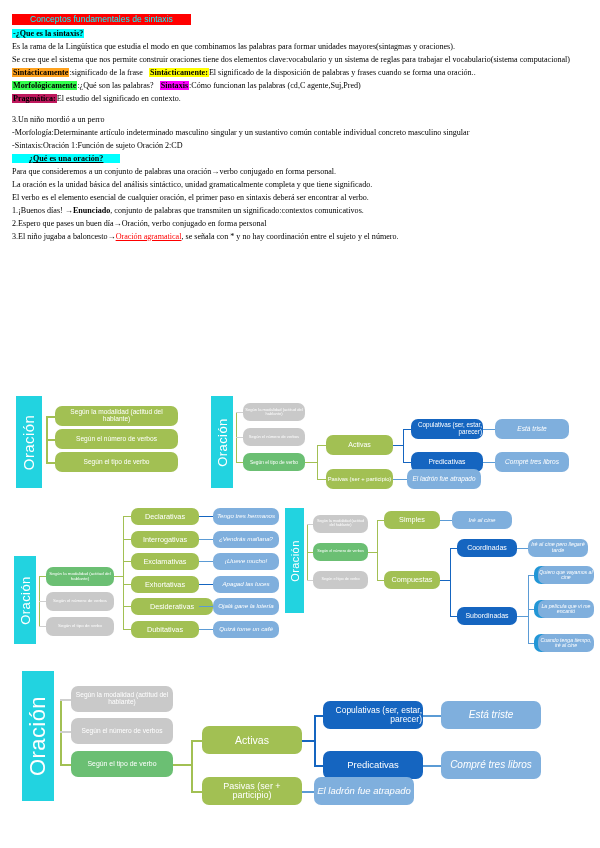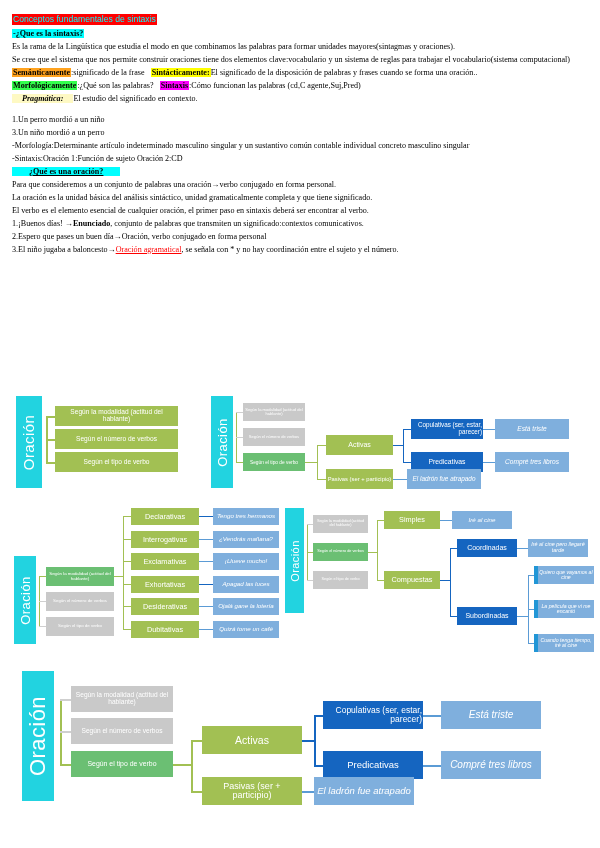--- a/index.html
+++ b/index.html
@@ -16,30 +16,30 @@
   .doc { padding: 8px 12px 0 12px; }
 
   
   .line { font-size: 8.1px; line-height: 11.4px; margin: 0 0 1.5px 0; white-space: normal; }
   .title-red {
     display: inline-block;
     background: #ff0000;
     color: #00ffff;
     font-size: 8.6px;
     line-height: 11px;
-    padding: 0 1px;
+    padding: 0 18px;
     font-family: "Liberation Sans", sans-serif;
   }
   .hl-cyan   { background:#00ffff; font-weight:bold; padding:0 1px; }
   .hl-cyan-u { background:#00ffff; font-weight:bold; padding:0 17px; text-decoration: underline; }
   .hl-orange { background:#ffa21e; font-weight:bold; padding:0 1px; }
   .hl-yellow { background:#ffff00; font-weight:bold; padding:0 1px; }
   .hl-green  { background:#33ff4d; font-weight:bold; padding:0 1px; }
   .hl-magenta{ background:#ff00ff; font-weight:bold; padding:0 1px; }
-  .hl-blue   { background:#fef9c3; font-weight:bold; padding:0 10px;font-style:italic; }
+  .hl-blue   { background:#be185d; font-weight:bold; padding:0 1px; }
   .b { font-weight: bold; }
   .red-u { color:#ff0000; text-decoration: underline; }
   .spacer { height: 9px; }
 
   
   .diagram { position: relative; }
   .oracion-bar {
     position:absolute;
     background:#22d3e0;
     color:#ffffff;
@@ -51,20 +51,21 @@
     transform: rotate(-90deg);
     white-space: nowrap;
   }
   .nodebox {
     position:absolute;
     display:flex; align-items:center; justify-content:center;
     text-align:center;
     font-family:"Liberation Sans", sans-serif;
     line-height:1.04;
     padding:1px;
+    border-radius:7px;
   }
   .n-green  { background:#a2c053; color:#ffffff; }
   .n-green2 { background:#6bbf73; color:#ffffff; }
   .n-gray   { background:#c9c9c9; color:#ffffff; }
   .n-dblue  { background:#1565c0; color:#ffffff;text-align:right; }
   .n-lblue  { background:#7fafdd; color:#ffffff; }
   .conn { position:absolute; }
   .c-green { background:#a2c053; }
   .c-blue  { background:#5b9bd5; }
   .c-dblue { background:#1565c0; }
@@ -81,36 +82,35 @@
   </div>
 
   <div class="line" style="margin-top:2px;">
     <span class="hl-cyan">-¿Que es la sintaxis?</span>
   </div>
 
   <div class="line">Es la rama de la Lingüística que estudia el modo en que combinamos las palabras para formar unidades mayores(sintagmas y oraciones).</div>
   <div class="line">Se cree que el sistema que nos permite construir oraciones tiene dos elementos clave:vocabulario y un sistema de reglas para trabajar el vocabulario(sistema computacional)</div>
 
   <div class="line">
-    <span class="hl-orange">Semánticamente</span><span>:significado de la frase</span>
+    <span class="hl-orange">Sintácticamente</span><span>:significado de la frase</span>
     &nbsp;&nbsp;<span class="hl-yellow">Sintácticamente:</span><span>El significado de la disposición de palabras y frases cuando se forma una oración..</span>
   </div>
 
   <div class="line">
     <span class="hl-green">Morfológicamente</span><span>:¿Qué son las palabras?</span>
     &nbsp;&nbsp;<span class="hl-magenta">Sintaxis</span><span>:Cómo funcionan las palabras (cd,C agente,Suj,Pred)</span>
   </div>
 
   <div class="line">
     <span class="hl-blue">Pragmática:</span><span>El estudio del significado en contexto.</span>
   </div>
 
   <div class="spacer"></div>
 
-  <div class="line">1.Un perro mordió a un niño</div>
   <div class="line">3.Un niño mordió a un perro</div>
   <div class="line">-Morfología:Determinante artículo indeterminado masculino singular y un sustantivo común contable individual concreto masculino singular</div>
   <div class="line">-Sintaxis:Oración 1:Función de sujeto Oración 2:CD</div>
 
   <div class="line">
     <span class="hl-cyan-u">¿Qué es una oración?</span>
   </div>
 
   <div class="line">Para que consideremos a un conjunto de palabras una oración→verbo conjugado en forma personal.</div>
   <div class="line">La oración es la unidad básica del análisis sintáctico, unidad gramaticalmente completa y que tiene significado.</div>
@@ -238,21 +238,21 @@
   </div>
   <div class="nodebox n-green" style="left:125px; top:33px; width:68px; height:17px; font-size:7.3px;">
     <span>Interrogativas</span>
   </div>
   <div class="nodebox n-green" style="left:125px; top:55px; width:68px; height:17px; font-size:7.3px;">
     <span>Exclamativas</span>
   </div>
   <div class="nodebox n-green" style="left:125px; top:78px; width:68px; height:17px; font-size:7.3px;">
     <span>Exhortativas</span>
   </div>
-  <div class="nodebox n-green" style="left:125px; top:100px; width:68px; height:17px; font-size:7.3px;">
+  <div class="nodebox n-green" style="left:125px; top:100px; width:82px; height:17px; font-size:7.3px;">
     <span>Desiderativas</span>
   </div>
   <div class="nodebox n-green" style="left:125px; top:123px; width:68px; height:17px; font-size:7.3px;">
     <span>Dubitativas</span>
   </div>
 
   <div class="conn c-dblue" style="left:193px; top:18px; width:14px; height:1.2px;"></div>
   <div class="conn c-blue" style="left:193px; top:41px; width:14px; height:1.2px;"></div>
   <div class="conn c-blue" style="left:193px; top:63px; width:14px; height:1.2px;"></div>
   <div class="conn c-dblue" style="left:193px; top:86px; width:14px; height:1.2px;"></div>

